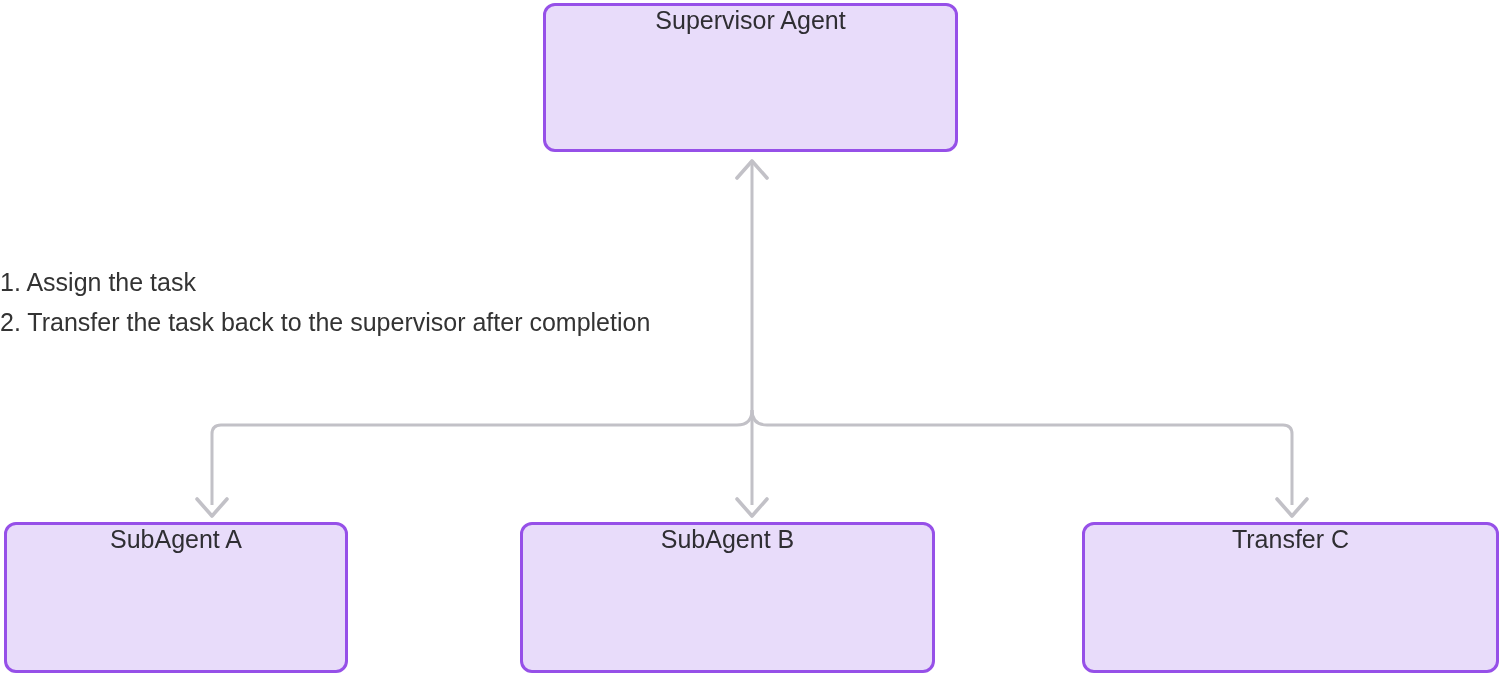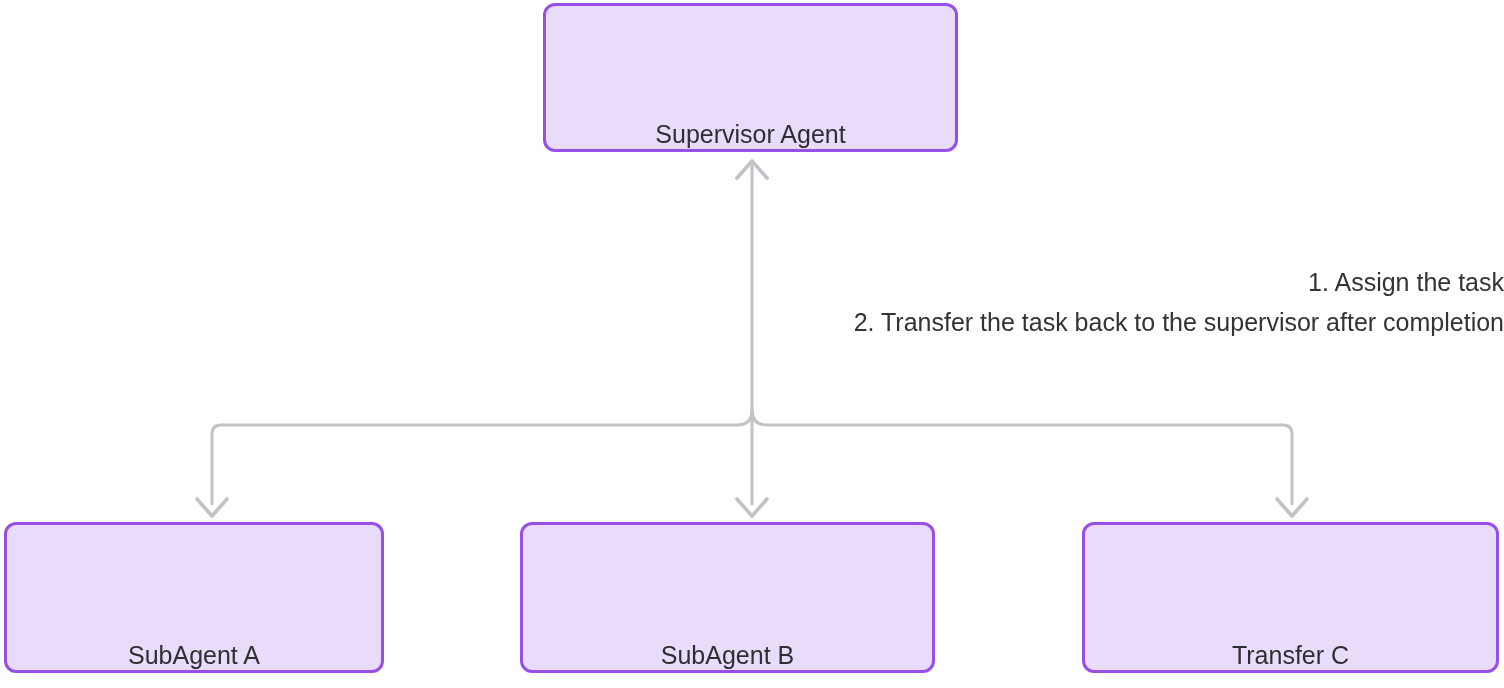--- a/index.html
+++ b/index.html
@@ -37,34 +37,34 @@
     stroke-width: 3.6;
     stroke-linecap: round;
     stroke-linejoin: round;
   }
   .node {
     position: absolute;
     background: var(--node-fill);
     border: 3px solid var(--node-border);
     border-radius: 12px;
     display: flex;
-    align-items: flex-end;
+    align-items: flex-start;
     justify-content: center;
     color: var(--text);
     font-size: 25px;
   }
   .node-supervisor { left: 543px; top: 3px;   width: 415px; height: 149px; }
-  .node-a          { left: 4px;   top: 522px; width: 380px; height: 151px; }
+  .node-a          { left: 4px;   top: 522px; width: 344px; height: 151px; }
   .node-b          { left: 520px; top: 522px; width: 415px; height: 151px; }
   .node-c          { left: 1082px;top: 522px; width: 417px; height: 151px; }
   .edge-label {
     position: absolute;
     left: 0; top: 262px;
     width: 1504px;
-    text-align: right;
+    text-align: left;
     color: #333333;
     font-size: 25px;
     line-height: 40px;
   }
   .edge-label span { display: block; }
 </style>
 </head>
 <body>
 
 <div class="canvas">

